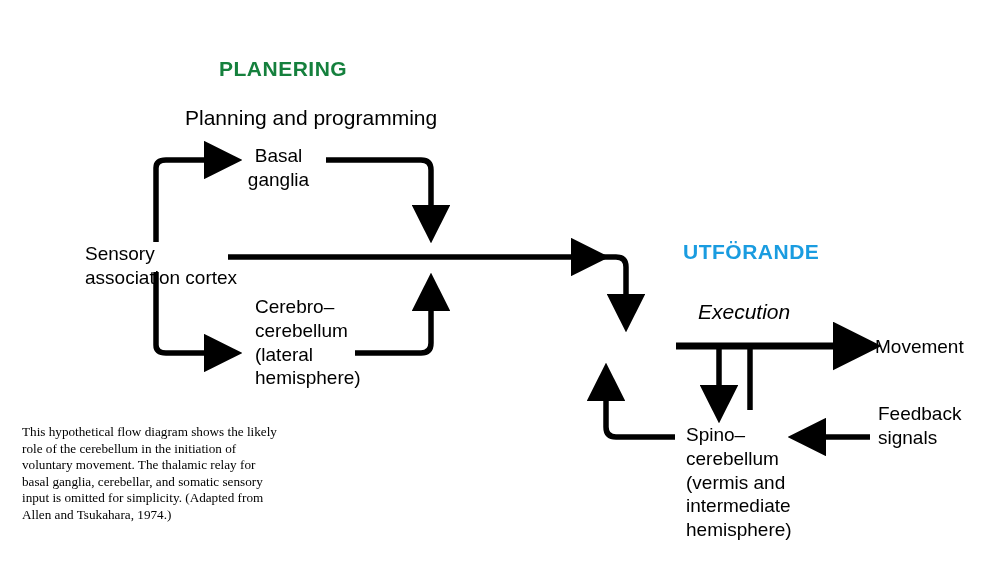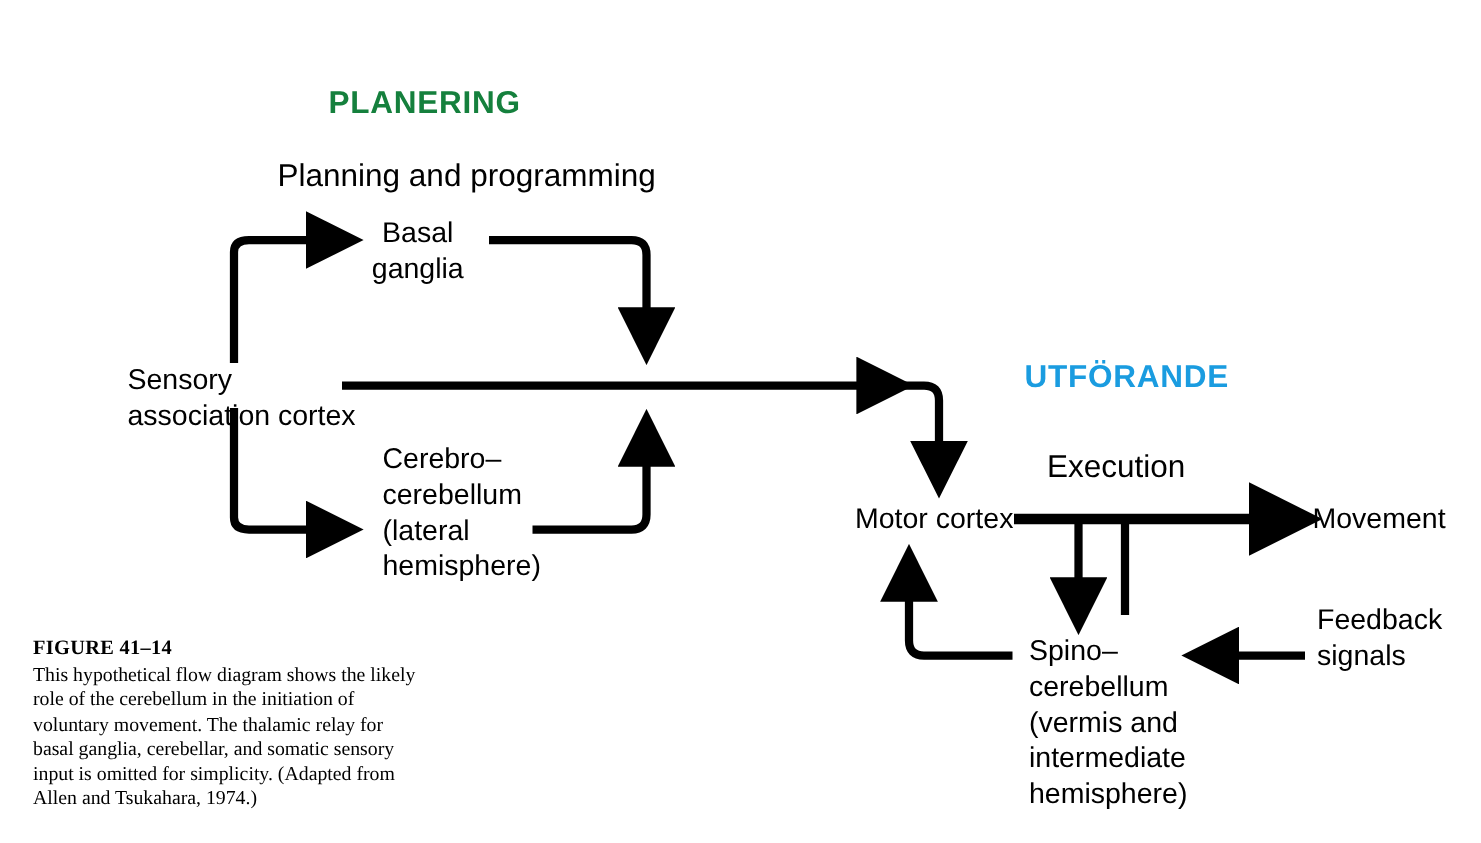--- a/index.html
+++ b/index.html
@@ -100,45 +100,43 @@
       <path d="M675,437 L616,437 Q606,437 606,427 L606,378" marker-end="url(#arrowhead)"></path>
 
       <path d="M870,437 L803,437" marker-end="url(#arrowhead)"></path>
     </g>
   </svg>
 
   <div class="heading" id="planering-heading" style="left:219px; top:57px;">PLANERING</div>
   <div class="heading" id="utforande-heading" style="left:683px; top:240px;">UTFÖRANDE</div>
 
   <div class="sublabel" style="left:185px; top:106px;">Planning and programming</div>
-  <div class="sublabel" style="left:698px; top:300px;">Execution</div>
+  <div class="sublabel" style="left:698px; top:300px;font-style:italic;">Execution</div>
 
   <div class="node center" style="left:231px; top:144px; width:95px;">Basal
 ganglia</div>
 
   <div class="node left" style="left:85px; top:242px; width:160px;">Sensory
 association cortex</div>
 
   <div class="node left" style="left:255px; top:295px; width:110px;">Cerebro–
 cerebellum
 (lateral
 hemisphere)</div>
 
 
-  <div class="node left" style="left:570px; top:335px; width:120px;">Motor cortex</div>
 
   <div class="node left" style="left:875px; top:335px; width:120px;">Movement</div>
 
   <div class="node left" style="left:878px; top:402px; width:100px;">Feedback
 signals</div>
 
   <div class="node left" style="left:686px; top:423px; width:130px;">Spino–
 cerebellum
 (vermis and
 intermediate
 hemisphere)</div>
 
   <div id="caption">
-    <span class="cap-title">FIGURE 41–14</span>
     <span>This hypothetical flow diagram shows the likely role of the cerebellum in the initiation of voluntary movement. The thalamic relay for basal ganglia, cerebellar, and somatic sensory input is omitted for simplicity. (Adapted from Allen and Tsukahara, 1974.)</span>
   </div>
 
 </div>
 
 </body></html>

